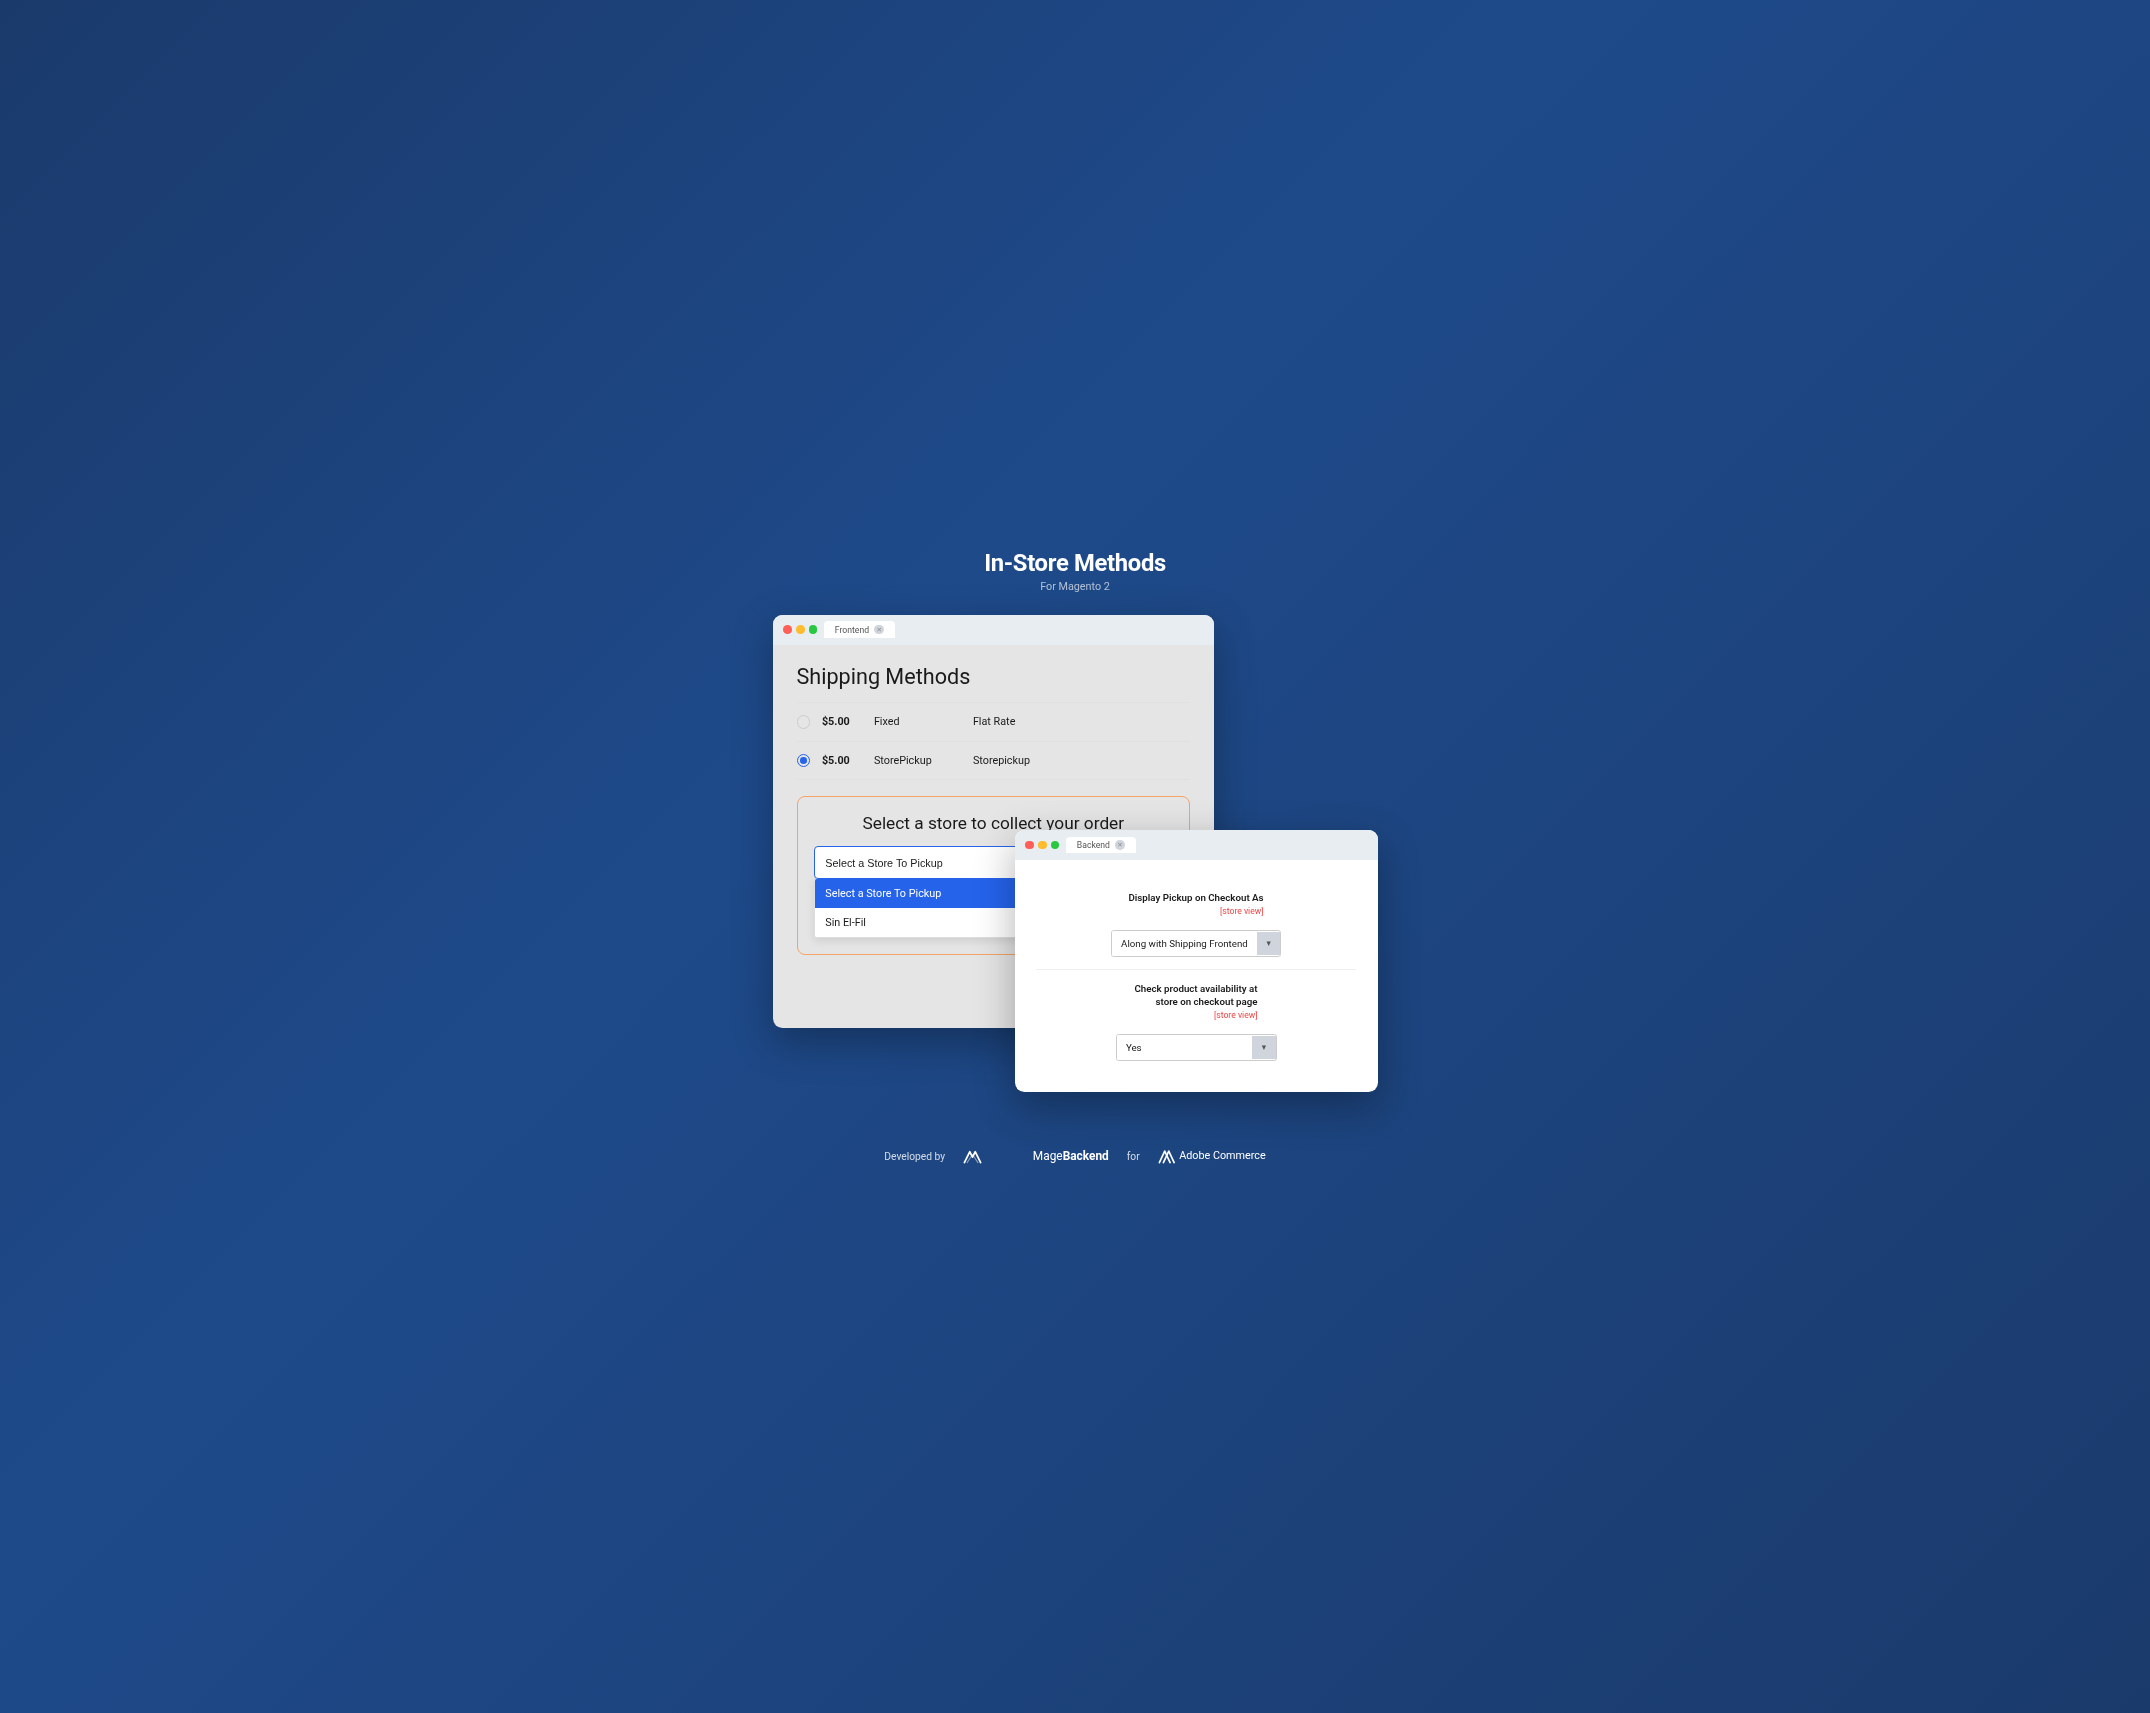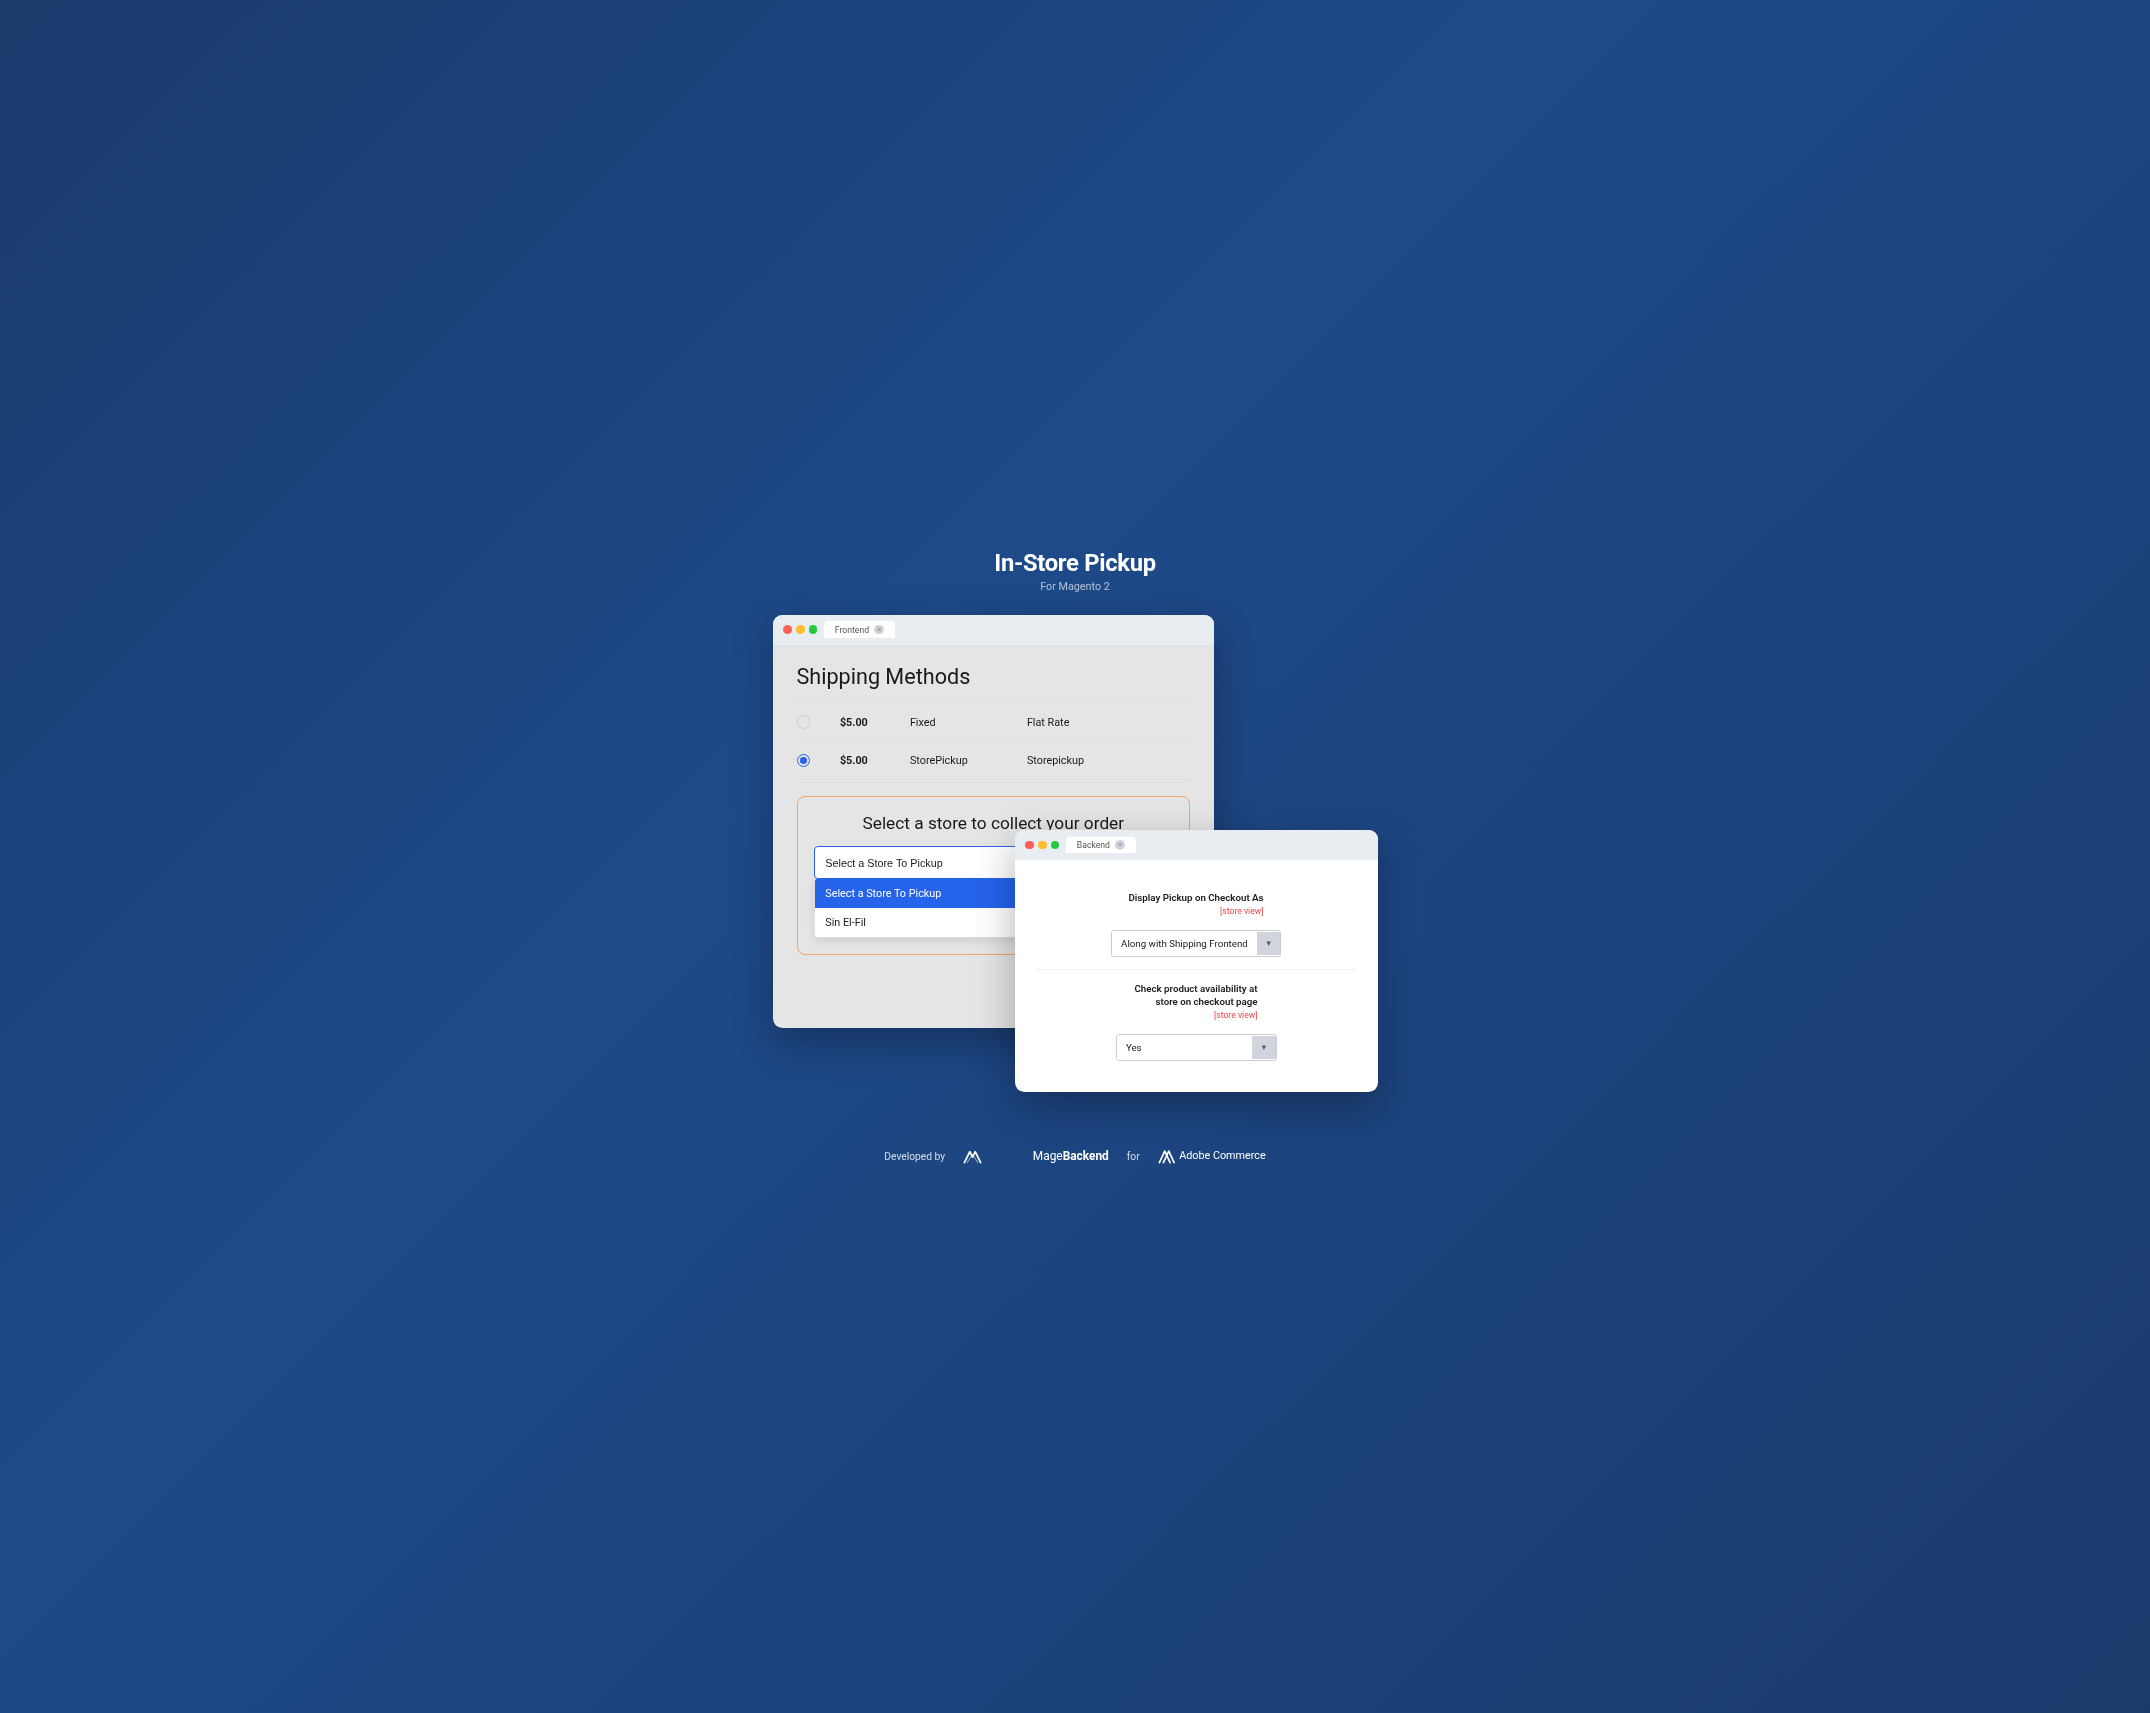--- a/index.html
+++ b/index.html
@@ -109,23 +109,23 @@
     }
 
     .divider {
       border: none;
       border-top: 0.7px solid #e0e0e0;
       margin: 0;
     }
 
     .shipping-row {
       display: flex;
-      align-items: flex-end;
+      align-items: flex-start;
       padding: 12px 0;
-      gap: 30px;
+      gap: 12px;
     }
 
     .radio-outer {
       width: 13.4px;
       height: 13.4px;
       border-radius: 50%;
       border: 1.3px solid #ccc;
       display: flex;
       align-items: center;
       justify-content: center;
@@ -359,21 +359,21 @@
       color: white;
       font-size: 1rem;
     }
   </style>
 </head>
 <body>
 
 <div class="page-wrapper">
 
   <div class="page-header">
-    <div class="page-title">In-Store Pickup</div>
+    <div class="page-title">In-Store Methods</div>
     <div class="page-subtitle">For Magento 2</div>
   </div>
 
   <div style="width:100%; position:relative; min-height: 457px;">
 
     <div class="window frontend-container" style="width:73%; position:relative; z-index:2;">
       <div class="window-titlebar">
         <div class="window-controls">
           <div class="dot dot-red"></div>
           <div class="dot dot-yellow"></div>

